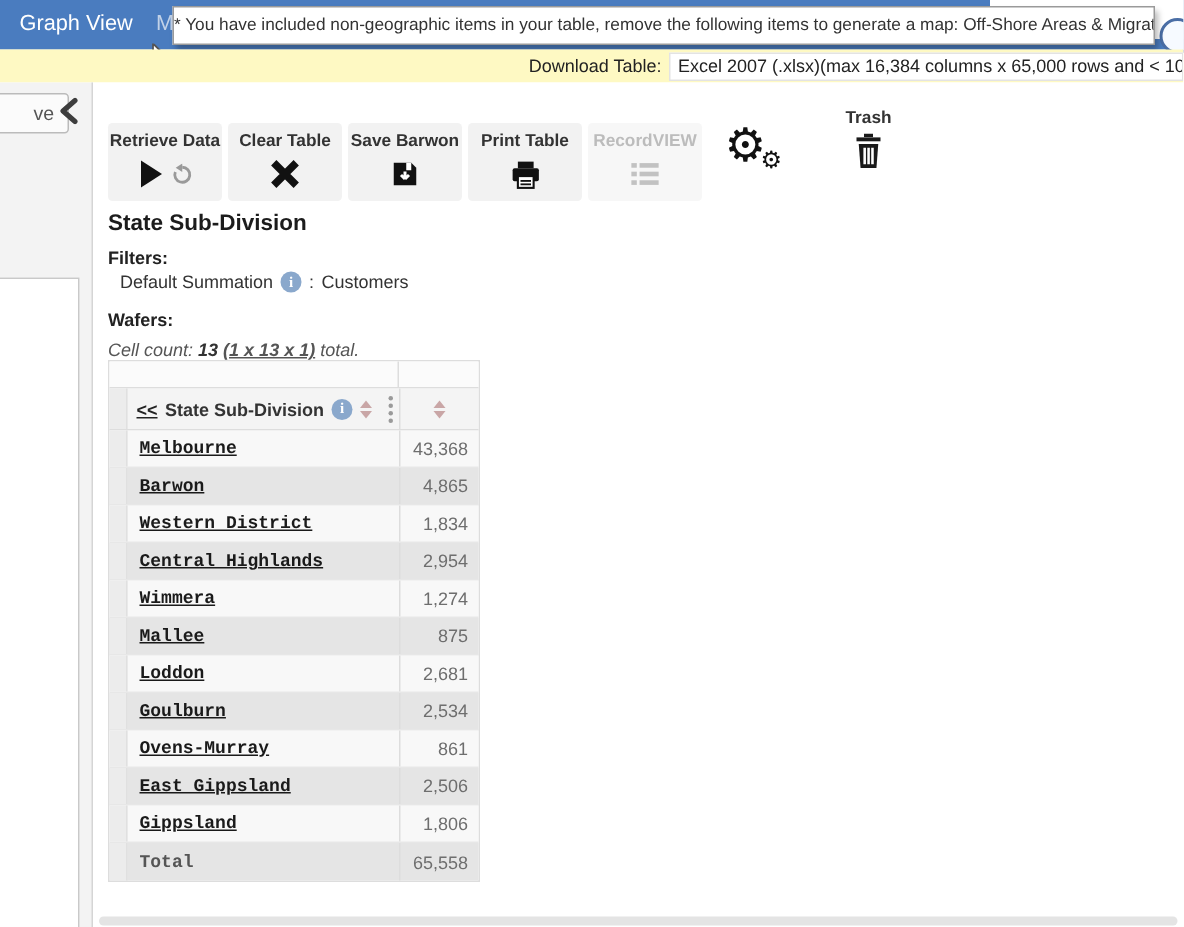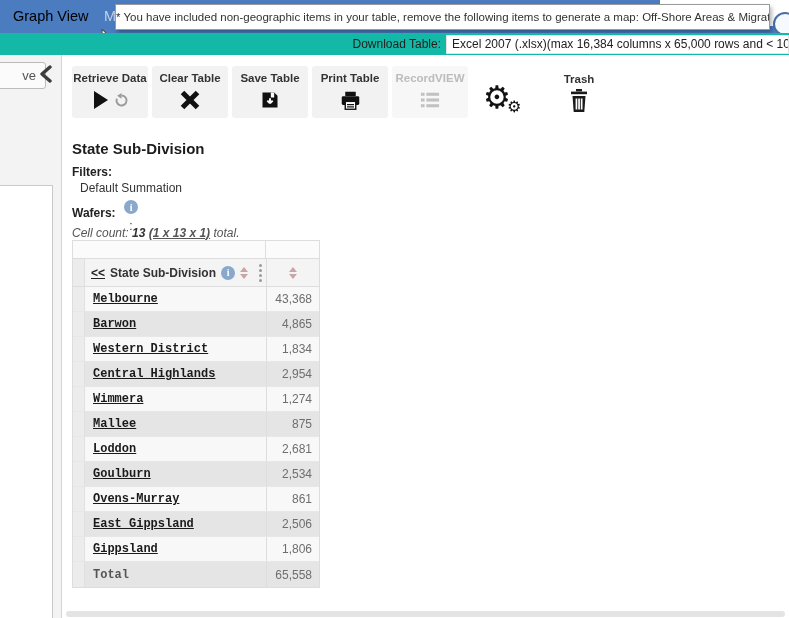--- a/index.html
+++ b/index.html
@@ -3,35 +3,35 @@
 <meta charset="utf-8">
 <style>
   * { margin:0; padding:0; box-sizing:border-box; }
   html,body { background:#fff; }
   #app {
     position:relative; width:789px; height:618px; overflow:hidden;
     font-family:"Liberation Sans", sans-serif; background:#fff;
   }
   
   .topbar { position:absolute; left:0; top:0; width:789px; height:33px; background:#4a7cbf; }
-  .tab { position:absolute; top:0; height:33px; line-height:33px; font-size:14.5px; color:#000000; cursor:pointer; }
+  .tab { position:absolute; top:0; height:33px; line-height:33px; font-size:14.5px; color:#ffffff; cursor:pointer; }
   .tab-graph { left:13px; }
   .tab-map { left:104px; color:#c2d2e8; }
   .searchbox { position:absolute; left:660px; top:0; width:129px; height:26px; background:#fff; border-radius:0 0 0 3px; }
   .magnifier { position:absolute; left:773px; top:12px; width:24px; height:24px; border-radius:50%; background:#f6faff; border:2px solid #4a6ea5; }
   
   .tooltip {
     position:absolute; left:115px; top:4px; width:655px; height:26px;
     background:#fff; border:1px solid #9a9a9a; box-shadow:2px 3px 4px rgba(0,0,0,.28);
     font-size:11.5px; color:#333; line-height:24px; text-align:center; white-space:nowrap; overflow:hidden;
   }
   
   .cursor { position:absolute; left:101px; top:29px; }
   
-  .downloadbar { position:absolute; left:0; top:33px; width:789px; height:22px; background:#14b8a6; }
+  .downloadbar { position:absolute; left:0; top:33px; width:789px; height:22px; background:#fef9c3; }
   .dl-label { position:absolute; right:348px; top:0; height:22px; line-height:22px; font-size:12px; color:#222; }
   .dl-select {
     position:absolute; left:446px; top:2px; width:343px; height:19px; background:#fff;
     border:1px solid #e3e3e3; font-size:12px; color:#222; line-height:17px; padding-left:5px;
     white-space:nowrap; overflow:hidden; cursor:pointer;
   }
   
   .sidebar { position:absolute; left:0; top:55px; width:62px; height:563px; background:#f3f3f3; border-right:1px solid #d5d5d5; }
   .ve-btn {
     position:absolute; left:-20px; top:7px; width:66px; height:27px; background:#fbfbfb;
@@ -39,36 +39,36 @@
     text-align:right; padding-right:9px; line-height:25px; cursor:pointer;
   }
   .collapse-chevron { position:absolute; left:38px; top:10px; cursor:pointer; }
   .side-panel { position:absolute; left:-10px; top:130px; width:63px; height:450px; background:#fff; border:1px solid #c9c9c9; }
   
   .main { position:absolute; left:62px; top:55px; width:727px; height:563px; background:#fff; }
   
   .toolbar { position:absolute; left:10px; top:11px; display:flex; gap:4px; }
   .tbtn {
     width:76px; height:52px; background:#f2f2f2; border-radius:3px; cursor:pointer;
-    display:flex; flex-direction:column; align-items:center; padding-top:6px;
+    display:flex; flex-direction:column; align-items:center; padding-top:6px;margin-top:16px;
   }
   .tbtn .lbl { font-size:11.5px; font-weight:bold; color:#333; white-space:nowrap; }
   .tbtn .ico { margin-top:3px; height:26px; display:flex; align-items:center; justify-content:center; gap:3px; }
   .tbtn.disabled { background:#f7f7f7; cursor:default; }
   .tbtn.disabled .lbl { color:#bcbcbc; }
   .gears { position:absolute; left:421px; top:26px; width:46px; height:42px; cursor:pointer; font-family:"DejaVu Sans", sans-serif; color:#111; }
   .gear-big { position:absolute; left:0; top:-2px; font-size:31px; }
   .gear-small { position:absolute; left:24px; top:16px; font-size:16px; }
   .trash-wrap { position:absolute; left:495px; top:18px; width:44px; text-align:center; }
   .trash-wrap .lbl { font-size:11.5px; font-weight:bold; color:#333; }
   .trash-wrap .ico { margin-top:4px; cursor:pointer; display:inline-block; }
   
   .page-title { position:absolute; left:10px; top:85px; font-size:15px; font-weight:bold; color:#1c1c1c; }
   .filters-heading { position:absolute; left:10px; top:110px; font-size:12px; font-weight:bold; color:#222; }
-  .filter-line { position:absolute; left:18px; top:126px; font-size:12px; color:#333; display:flex; align-items:center; gap:5px;flex-direction:column; }
+  .filter-line { position:absolute; left:18px; top:126px; font-size:12px; color:#333; display:flex; align-items:center; gap:5px; }
   .info-icon {
     display:inline-flex; width:14px; height:14px; border-radius:50%; background:#8aa8cc;
     color:#fff; font-size:10px; font-weight:bold; font-family:"Liberation Serif", serif;
     align-items:center; justify-content:center; cursor:pointer;
   }
   .wafers-heading { position:absolute; left:10px; top:151px; font-size:12px; font-weight:bold; color:#222; }
   .cellcount { position:absolute; left:10px; top:171px; font-size:12px; color:#555;font-style:italic; }
   .cellcount b { color:#333; }
   .cellcount a { color:#555; font-weight:bold; text-decoration:underline; cursor:pointer; }
   
@@ -148,21 +148,21 @@
       </div>
       <div class="tbtn">
         <span class="lbl">Clear Table</span>
         <span class="ico">
           <svg width="20" height="20" viewBox="0 0 24 24">
               <path d="M3 3 L21 21 M21 3 L3 21" stroke="#111" stroke-width="6"></path>
             </svg>
         </span>
       </div>
       <div class="tbtn">
-        <span class="lbl">Save Table</span>
+        <span class="lbl">Save Barwon</span>
         <span class="ico">
           <svg width="20" height="20" viewBox="0 0 24 24">
             <path d="M3 3 h14 l4 4 v14 h-18 Z" fill="#111"></path>
             <rect x="13" y="3" width="4" height="6" fill="#fff"></rect>
             <path d="M12 10 L12 16 M12 16 L8.8 12.8 M12 16 L15.2 12.8" stroke="#fff" stroke-width="2.4" fill="none"></path>
           </svg>
         </span>
       </div>
       <div class="tbtn">
         <span class="lbl">Print Table</span>

